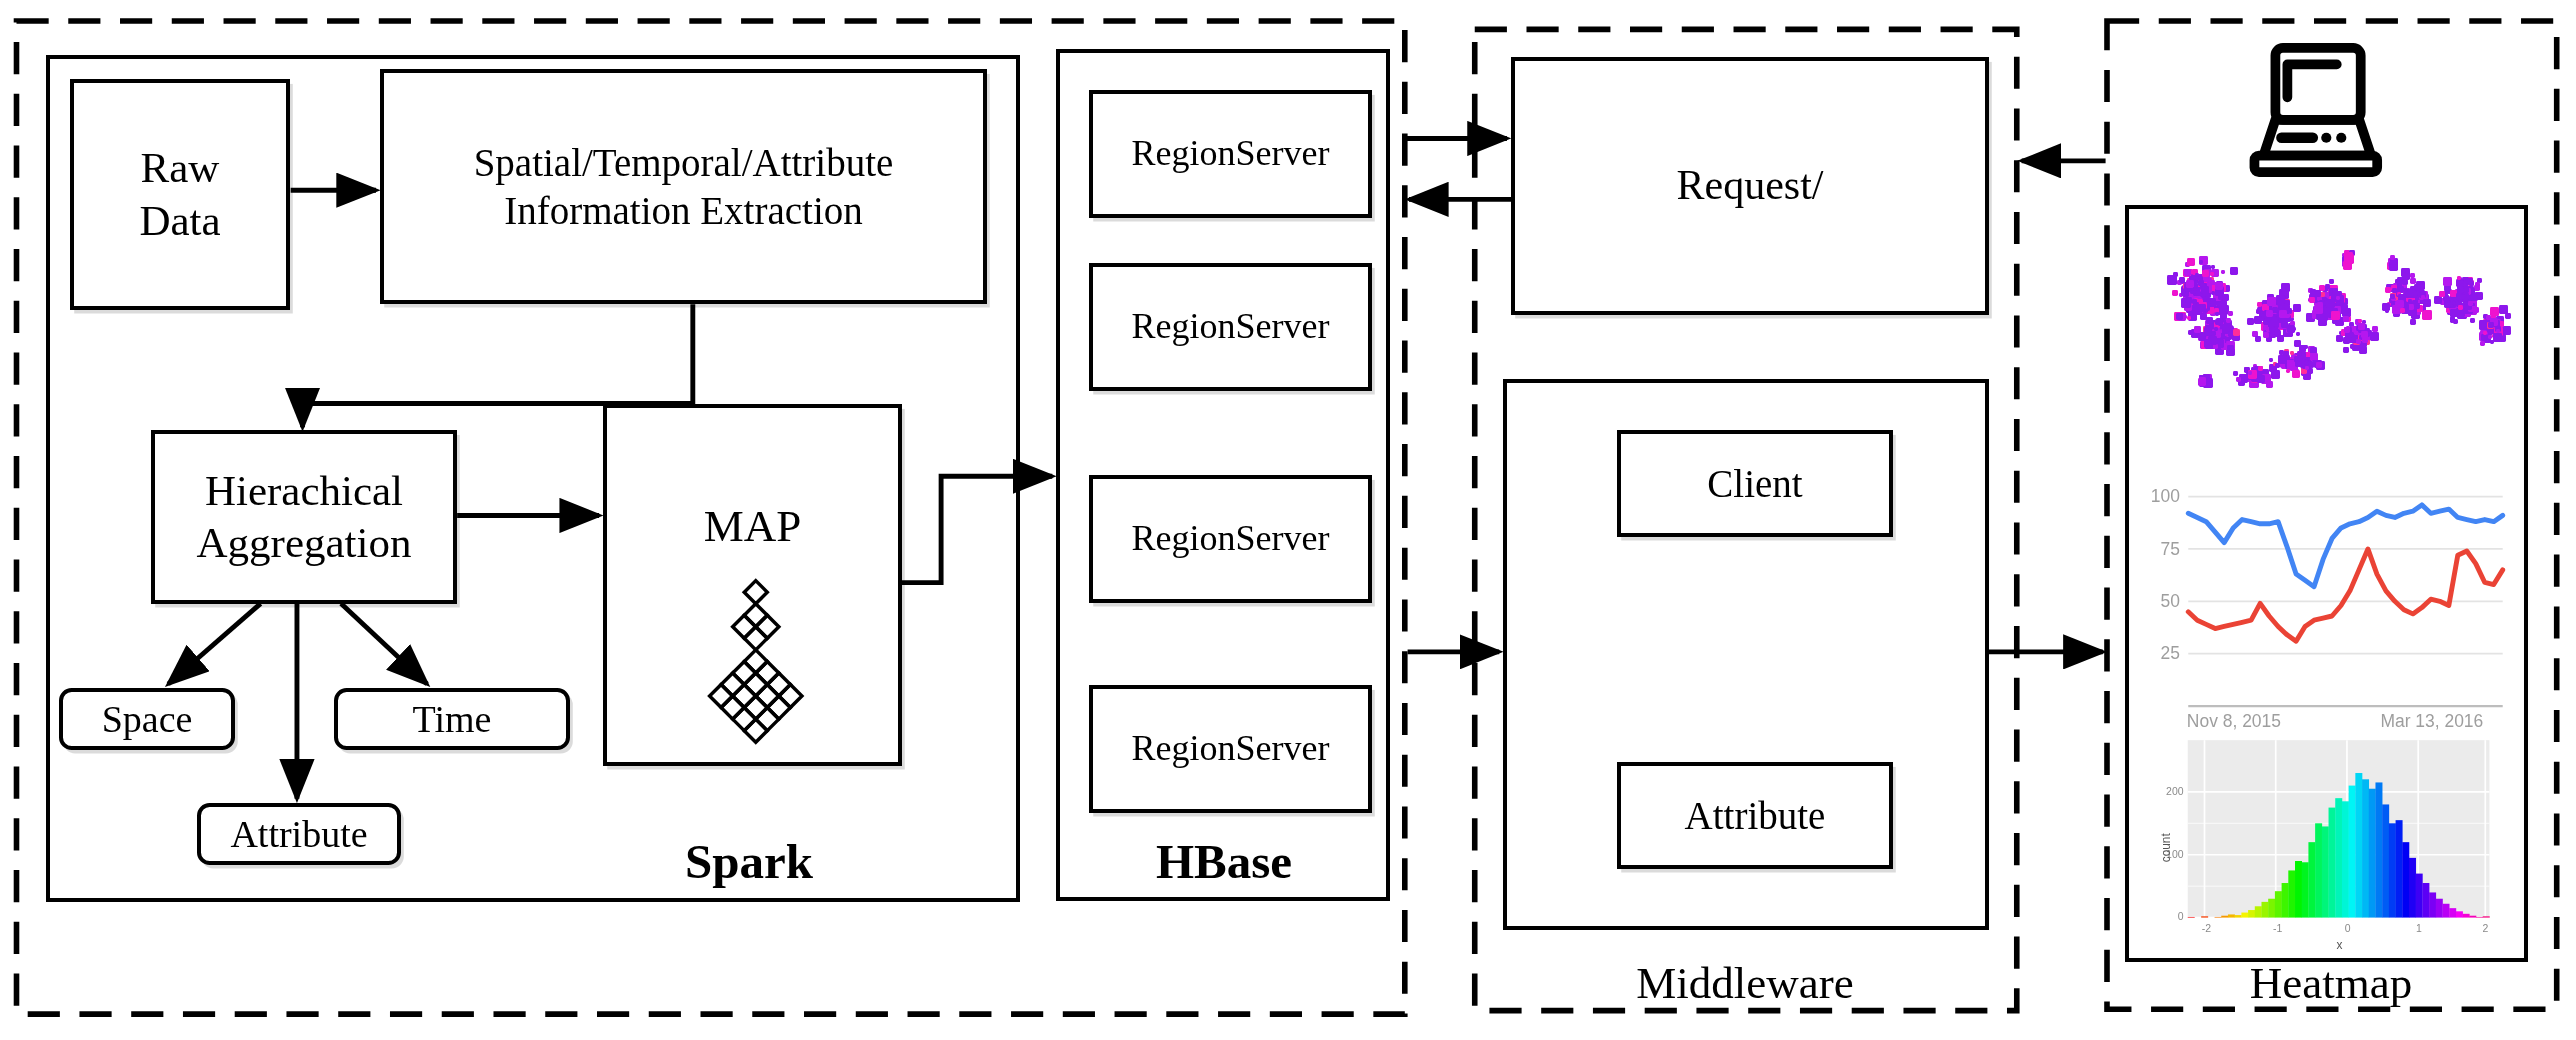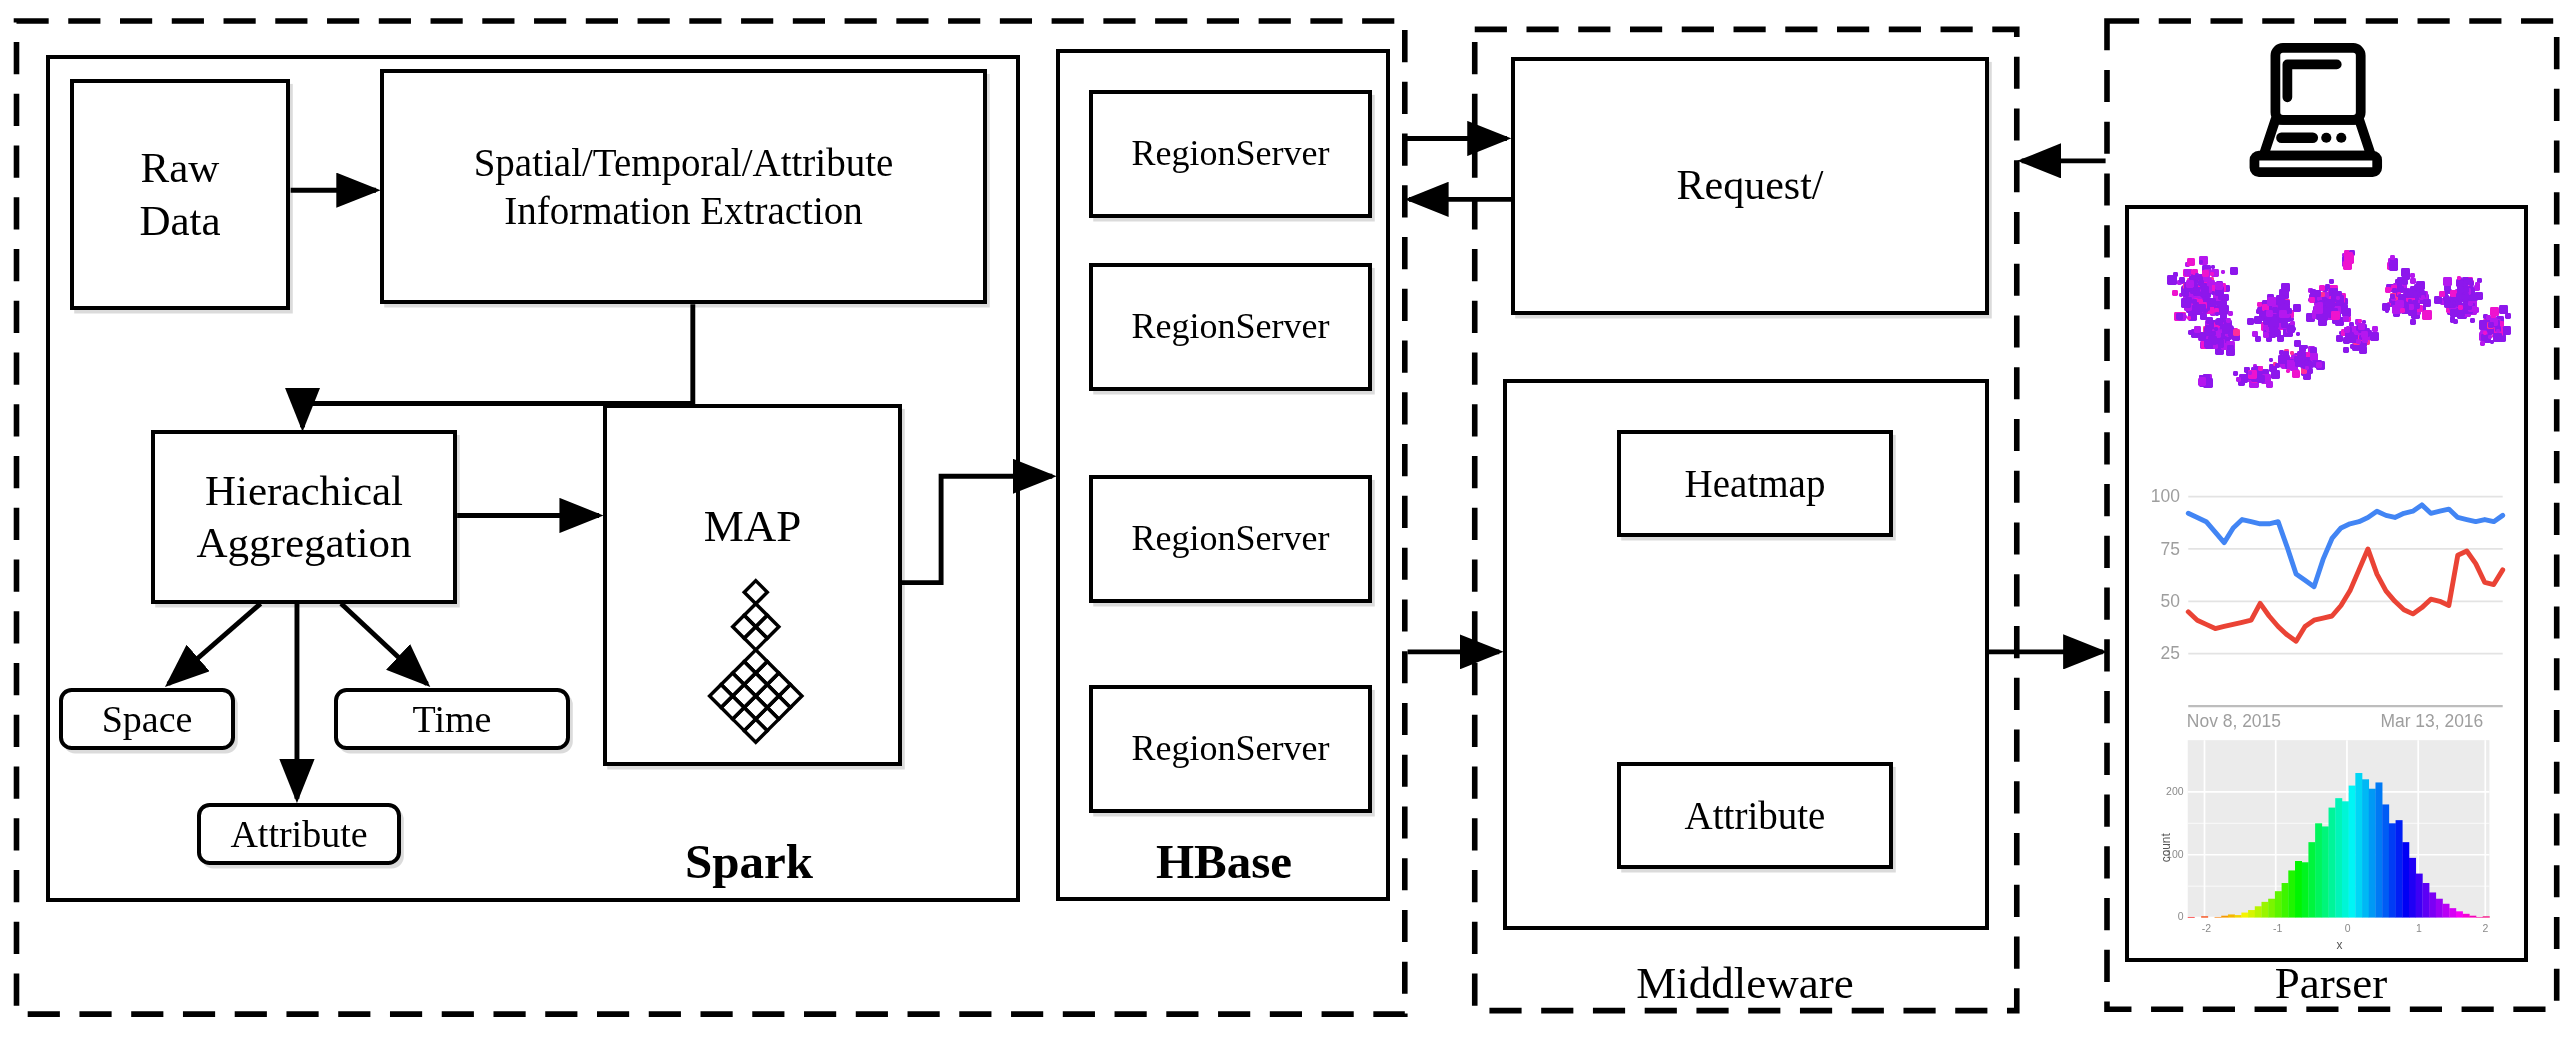--- a/index.html
+++ b/index.html
@@ -139,21 +139,21 @@
   </div>
   <div class="big-label bold-label" style="left:1224px;top:833px">HBase</div>
 
 
   <div class="box fs60" style="left:1511px;top:57px;width:478px;height:258px">
     <div>Request/</div>
   </div>
 
   <div class="box noshadow" style="left:1503px;top:379px;width:486px;height:551px"></div>
   <div class="box thin fs56" style="left:1617px;top:430px;width:276px;height:107px">
-    <div>Heatmap</div>
+    <div>Client</div>
   </div>
   <div class="box thin fs56" style="left:1617px;top:762px;width:276px;height:107px">
     <div>Attribute</div>
   </div>
 
   <div class="big-label" style="left:1745px;top:957px">Middleware</div>
 
   <div class="box thin noshadow" style="left:2125px;top:205px;width:403px;height:757px"></div>
 
   <div id="heatmap" class="abs" style="left:2135px;top:221px;width:383px;height:176px">
@@ -1150,15 +1150,15 @@
     <text class="htick tickR" x="36" y="264">0</text>
     <text class="htick" x="62" y="281">-2</text>
     <text class="htick" x="164" y="281">-1</text>
     <text class="htick" x="267" y="281">0</text>
     <text class="htick" x="369" y="281">1</text>
     <text class="htick" x="464" y="281">2</text>
     <text class="hlabel" x="255" y="305">x</text>
     <text class="hlabel" transform="translate(16,160) rotate(-90)" text-anchor="middle">count</text>
   </svg>
 
-  <div class="big-label" style="left:2331px;top:957px">Parser</div>
+  <div class="big-label" style="left:2331px;top:957px">Heatmap</div>
 </div>
 
 
 </body></html>

